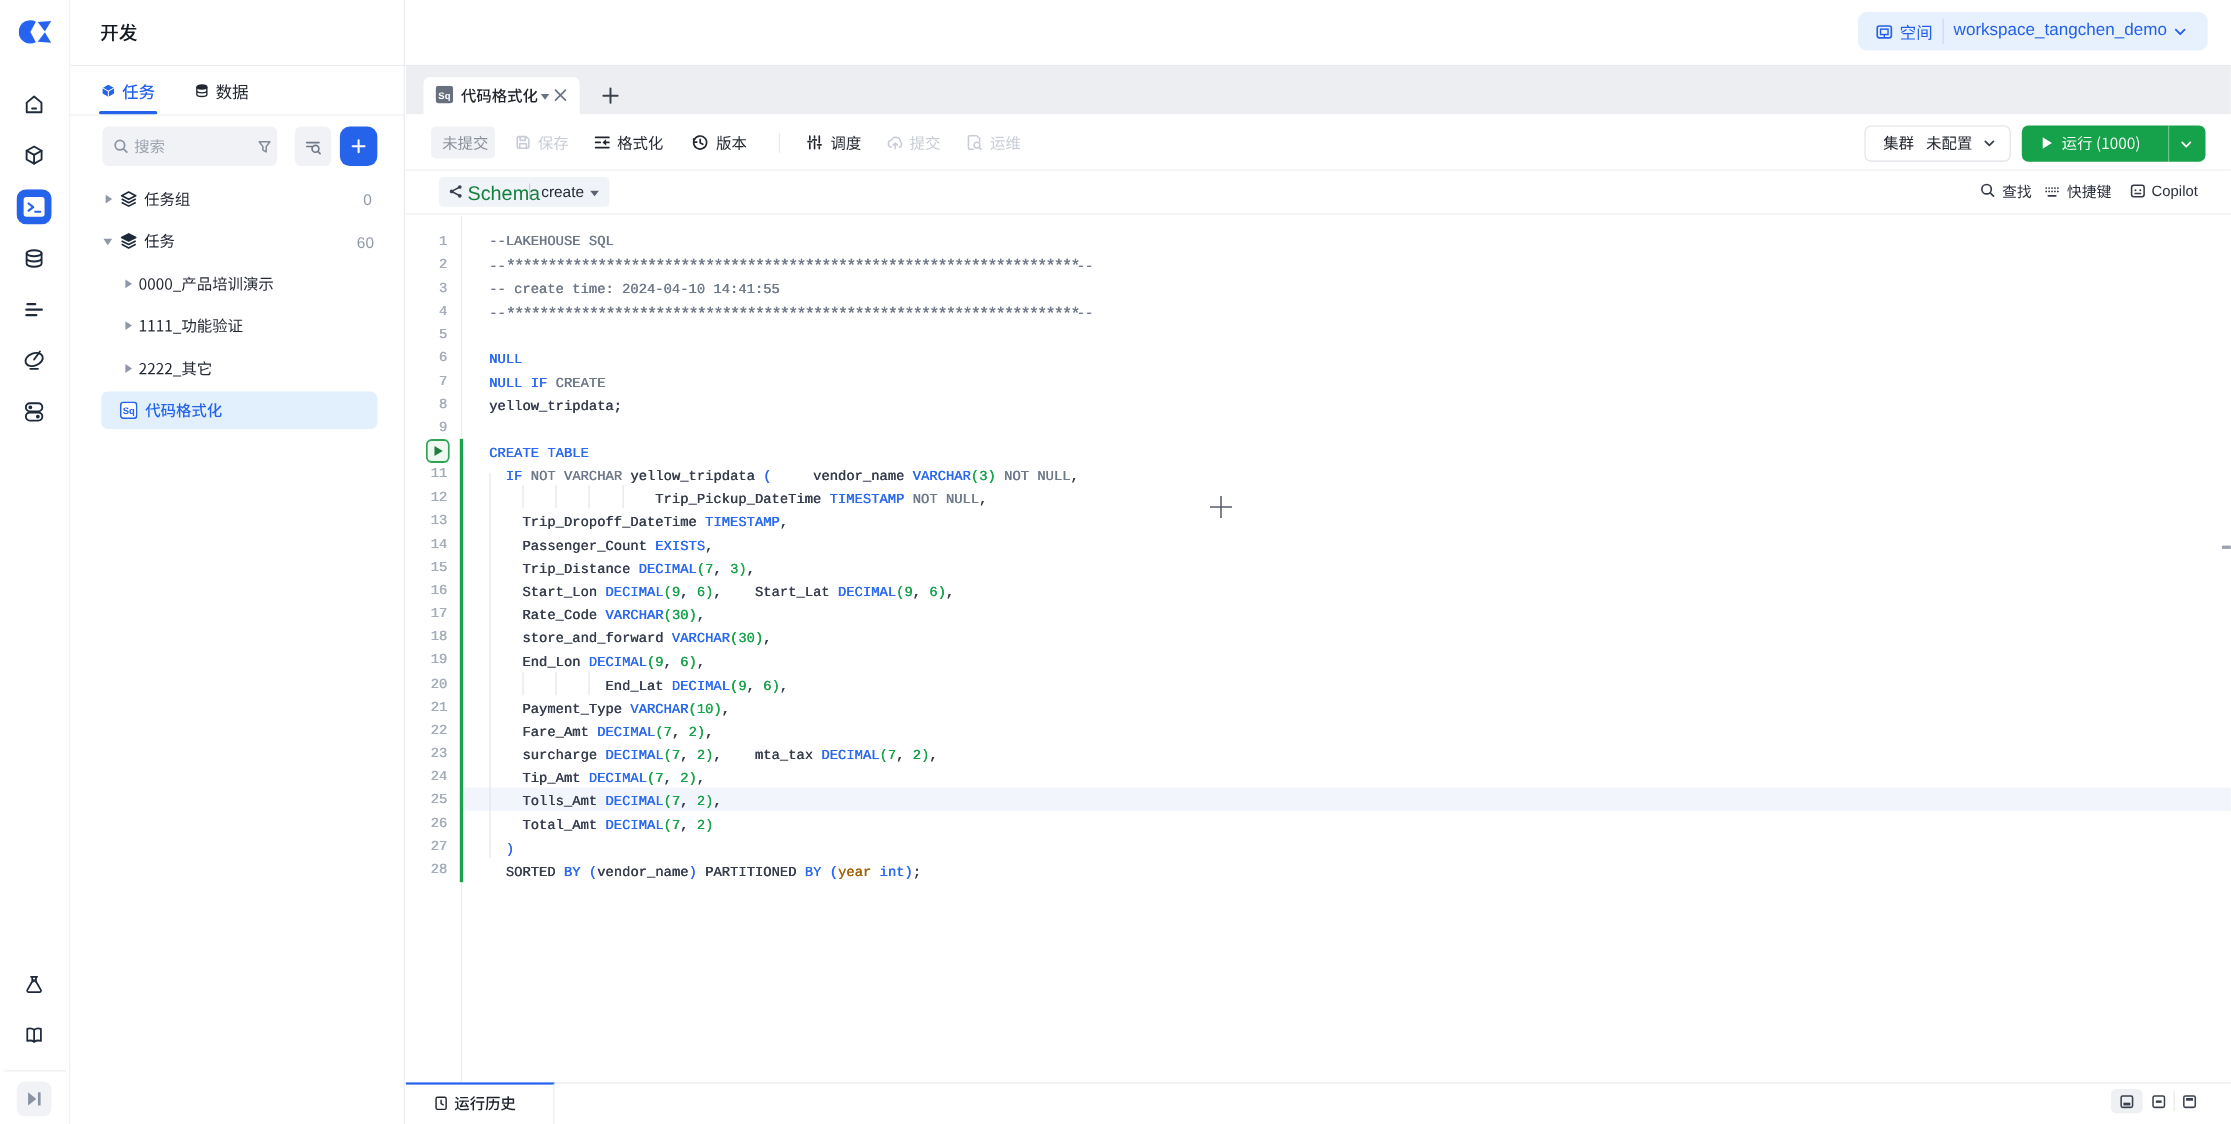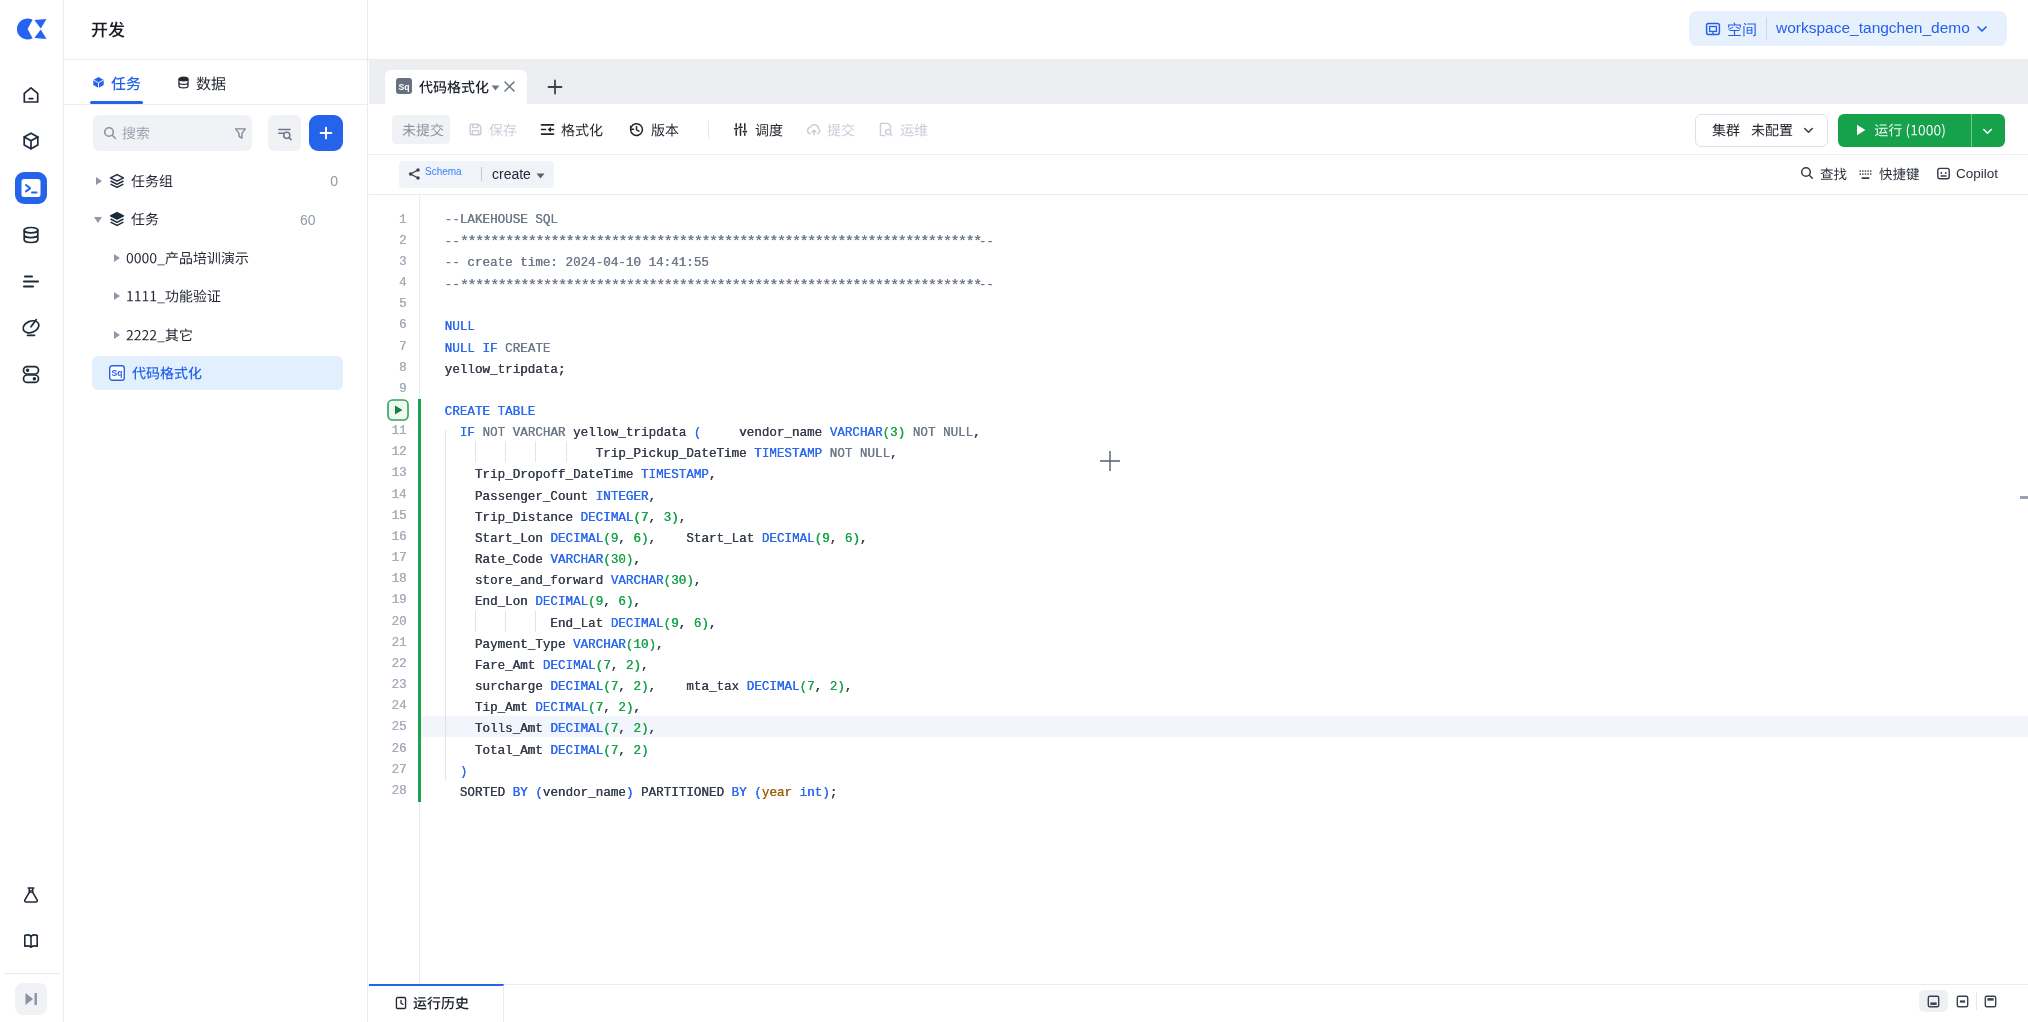--- a/index.html
+++ b/index.html
@@ -118,21 +118,21 @@
       <path fill="#8f98a8" d="M1 1 L9 1 L5 7 Z"></path>
     </svg>
 <svg class="abs" style="left:109px;top:211px" width="16" height="16" viewBox="0 0 16 16" fill="none" stroke="#1e2a3a" stroke-width="1.5" stroke-linejoin="round">
       <path fill="#1e2a3a" d="M8 1.6 L14.4 4.9 L8 8.2 L1.6 4.9 Z"></path>
       <path d="M1.6 8 L8 11.3 L14.4 8"></path>
       <path d="M1.6 11.1 L8 14.4 L14.4 11.1"></path>
     </svg>
 <div style="position:absolute;left:131.0px;top:212.4px;line-height:0"><svg width="28" height="14" viewBox="0 -12.3 28 14.0" style="overflow:visible">
         <path fill="#232834" d="M4.8 -0.4V0.6H13.2V-0.4H9.5V-4.8H13.4V-5.8H9.5V-9.7C10.7 -9.9 11.9 -10.2 12.9 -10.5L12.1 -11.4C10.4 -10.8 7.3 -10.2 4.7 -9.9C4.8 -9.6 5.0 -9.3 5.0 -9.0C6.1 -9.1 7.3 -9.3 8.4 -9.5V-5.8H4.3V-4.8H8.4V-0.4ZM4.1 -11.8C3.2 -9.6 1.8 -7.4 0.3 -6.0C0.5 -5.8 0.8 -5.2 1.0 -5.0C1.5 -5.5 2.1 -6.2 2.6 -6.9V1.1H3.6V-8.4C4.2 -9.4 4.7 -10.4 5.1 -11.4Z M20.2 -5.3C20.2 -4.8 20.1 -4.4 20.0 -3.9H15.8V-3.0H19.7C18.8 -1.2 17.3 -0.3 14.8 0.2C15.0 0.4 15.3 0.9 15.4 1.1C18.1 0.4 19.9 -0.7 20.8 -3.0H25.0C24.8 -1.2 24.5 -0.3 24.2 -0.1C24.0 0.1 23.9 0.1 23.6 0.1C23.2 0.1 22.3 0.1 21.4 -0.0C21.6 0.3 21.8 0.6 21.8 0.9C22.6 1.0 23.5 1.0 23.9 1.0C24.4 0.9 24.7 0.9 25.0 0.6C25.5 0.1 25.8 -0.9 26.1 -3.5C26.2 -3.6 26.2 -3.9 26.2 -3.9H21.1C21.2 -4.4 21.3 -4.8 21.3 -5.2ZM24.4 -9.4C23.6 -8.6 22.5 -7.9 21.1 -7.4C20.0 -7.9 19.1 -8.5 18.5 -9.2L18.7 -9.4ZM19.3 -11.8C18.6 -10.6 17.2 -9.1 15.3 -8.1C15.5 -7.9 15.8 -7.6 15.9 -7.3C16.6 -7.7 17.3 -8.2 17.9 -8.6C18.4 -8.0 19.1 -7.4 19.9 -7.0C18.3 -6.4 16.4 -6.1 14.6 -5.9C14.8 -5.7 15.0 -5.3 15.1 -5.0C17.1 -5.2 19.2 -5.7 21.1 -6.4C22.7 -5.7 24.7 -5.3 26.9 -5.2C27.0 -5.5 27.2 -5.9 27.5 -6.1C25.6 -6.2 23.8 -6.5 22.4 -6.9C23.9 -7.7 25.2 -8.7 26.1 -9.9L25.4 -10.4L25.3 -10.3H19.6C19.9 -10.7 20.2 -11.1 20.4 -11.6Z"></path>
       </svg></div>
-<div class="abs" style="left:300px;top:212px;width:40px;font-size:14px;color:#8f98a8">60</div>
+<div class="abs" style="left:300px;top:212px;width:40px;text-align:right;font-size:14px;color:#8f98a8">60</div>
 <svg class="abs" style="left:113px;top:253px" width="8" height="10" viewBox="0 0 8 10">
       <path fill="#8f98a8" d="M1 1 L7 5 L1 9 Z"></path>
     </svg>
 <div style="position:absolute;left:126.0px;top:251.4px;line-height:0"><svg width="123" height="14" viewBox="0 -12.3 123 14.0" style="overflow:visible">
         <path fill="#232834" d="M3.9 0.2C5.8 0.2 7.1 -1.6 7.1 -5.2C7.1 -8.7 5.8 -10.4 3.9 -10.4C1.9 -10.4 0.7 -8.7 0.7 -5.2C0.7 -1.6 1.9 0.2 3.9 0.2ZM3.9 -0.9C2.7 -0.9 1.9 -2.2 1.9 -5.2C1.9 -8.2 2.7 -9.4 3.9 -9.4C5.1 -9.4 5.9 -8.2 5.9 -5.2C5.9 -2.2 5.1 -0.9 3.9 -0.9Z M11.7 0.2C13.6 0.2 14.9 -1.6 14.9 -5.2C14.9 -8.7 13.6 -10.4 11.7 -10.4C9.7 -10.4 8.5 -8.7 8.5 -5.2C8.5 -1.6 9.7 0.2 11.7 0.2ZM11.7 -0.9C10.5 -0.9 9.7 -2.2 9.7 -5.2C9.7 -8.2 10.5 -9.4 11.7 -9.4C12.8 -9.4 13.6 -8.2 13.6 -5.2C13.6 -2.2 12.8 -0.9 11.7 -0.9Z M19.4 0.2C21.4 0.2 22.6 -1.6 22.6 -5.2C22.6 -8.7 21.4 -10.4 19.4 -10.4C17.5 -10.4 16.2 -8.7 16.2 -5.2C16.2 -1.6 17.5 0.2 19.4 0.2ZM19.4 -0.9C18.3 -0.9 17.5 -2.2 17.5 -5.2C17.5 -8.2 18.3 -9.4 19.4 -9.4C20.6 -9.4 21.4 -8.2 21.4 -5.2C21.4 -2.2 20.6 -0.9 19.4 -0.9Z M27.2 0.2C29.1 0.2 30.4 -1.6 30.4 -5.2C30.4 -8.7 29.1 -10.4 27.2 -10.4C25.2 -10.4 24.0 -8.7 24.0 -5.2C24.0 -1.6 25.2 0.2 27.2 0.2ZM27.2 -0.9C26.0 -0.9 25.2 -2.2 25.2 -5.2C25.2 -8.2 26.0 -9.4 27.2 -9.4C28.4 -9.4 29.2 -8.2 29.2 -5.2C29.2 -2.2 28.4 -0.9 27.2 -0.9Z M31.3 2.0H38.7V1.1H31.3Z M42.6 -8.6C43.1 -7.9 43.6 -7.1 43.8 -6.5L44.7 -7.0C44.5 -7.5 44.0 -8.3 43.5 -8.9ZM48.6 -8.9C48.3 -8.2 47.8 -7.2 47.4 -6.5H40.6V-4.6C40.6 -3.1 40.5 -1.0 39.4 0.5C39.6 0.6 40.1 1.0 40.3 1.2C41.5 -0.4 41.7 -2.9 41.7 -4.5V-5.5H51.9V-6.5H48.5C48.9 -7.1 49.3 -7.8 49.7 -8.5ZM44.9 -11.5C45.2 -11.1 45.5 -10.5 45.7 -10.1H40.4V-9.1H51.5V-10.1H46.9L47.0 -10.1C46.8 -10.6 46.3 -11.3 45.9 -11.8Z M57.1 -10.2H62.7V-7.5H57.1ZM56.1 -11.2V-6.5H63.8V-11.2ZM54.1 -5.0V1.1H55.1V0.4H58.0V1.0H59.1V-5.0ZM55.1 -0.7V-4.0H58.0V-0.7ZM60.6 -5.0V1.1H61.6V0.4H64.8V1.0H65.9V-5.0ZM61.6 -0.7V-4.0H64.8V-0.7Z M73.2 -8.8C73.5 -8.1 73.8 -7.1 73.9 -6.4L74.8 -6.7C74.7 -7.4 74.4 -8.3 74.0 -9.1ZM72.9 -4.0V1.1H73.9V0.5H78.2V1.1H79.2V-4.0ZM73.9 -0.4V-3.1H78.2V-0.4ZM75.2 -11.7C75.4 -11.2 75.5 -10.6 75.6 -10.2H72.2V-9.2H79.9V-10.2H76.7C76.6 -10.6 76.4 -11.3 76.2 -11.8ZM77.9 -9.1C77.7 -8.3 77.3 -7.0 76.9 -6.2H71.7V-5.3H80.3V-6.2H77.9C78.2 -7.0 78.6 -8.0 78.9 -8.9ZM67.4 -1.8 67.7 -0.7C68.9 -1.2 70.5 -1.8 72.0 -2.5L71.8 -3.4L70.1 -2.8V-7.4H71.7V-8.3H70.1V-11.6H69.2V-8.3H67.5V-7.4H69.2V-2.4C68.5 -2.2 67.9 -2.0 67.4 -1.8Z M89.9 -10.7V-0.7H90.9V-10.7ZM92.8 -11.4V0.9H93.8V-11.4ZM86.9 -11.4V-6.5C86.9 -4.0 86.8 -1.6 85.4 0.5C85.8 0.6 86.2 0.9 86.4 1.1C87.8 -1.1 88.0 -3.8 88.0 -6.5V-11.4ZM82.3 -10.8C83.1 -10.1 84.2 -9.1 84.7 -8.5L85.4 -9.2C84.9 -9.9 83.8 -10.8 82.9 -11.5ZM83.4 0.8V0.8C83.6 0.5 83.9 0.2 86.2 -1.7C86.1 -1.9 85.9 -2.3 85.8 -2.6L84.5 -1.5V-7.4H81.5V-6.3H83.5V-1.3C83.5 -0.6 83.0 -0.1 82.8 0.1C83.0 0.2 83.2 0.6 83.4 0.8Z M104.3 -0.9C105.3 -0.3 106.7 0.5 107.3 1.0L108.1 0.4C107.4 -0.2 106.1 -0.9 105.1 -1.4ZM101.7 -1.3C101.0 -0.7 99.7 -0.1 98.5 0.3C98.8 0.4 99.2 0.8 99.3 1.1C100.5 0.6 101.8 -0.2 102.7 -0.9ZM96.2 -10.8C97.0 -10.4 97.9 -9.9 98.4 -9.5L99.0 -10.3C98.5 -10.7 97.6 -11.2 96.9 -11.6ZM95.4 -7.0C96.1 -6.7 97.1 -6.1 97.6 -5.8L98.2 -6.7C97.7 -7.0 96.7 -7.5 96.0 -7.8ZM95.8 0.1 96.8 0.8C97.4 -0.5 98.2 -2.2 98.8 -3.7L97.9 -4.3C97.3 -2.8 96.4 -1.0 95.8 0.1ZM102.4 -11.6C102.6 -11.3 102.8 -10.8 103.0 -10.4H99.2V-8.1H100.2V-9.5H106.9V-8.1H107.9V-10.4H104.1C104.0 -10.8 103.7 -11.4 103.4 -11.8ZM100.6 -3.6H103.0V-2.4H100.6ZM104.0 -3.6H106.4V-2.4H104.0ZM100.6 -5.5H103.0V-4.4H100.6ZM104.0 -5.5H106.4V-4.4H104.0ZM100.2 -8.3V-7.4H103.0V-6.4H99.7V-1.6H107.4V-6.4H104.0V-7.4H106.8V-8.3Z M112.2 -4.9C111.6 -3.3 110.5 -1.8 109.4 -0.8C109.7 -0.6 110.1 -0.3 110.4 -0.2C111.5 -1.2 112.6 -2.9 113.3 -4.6ZM118.5 -4.5C119.5 -3.1 120.6 -1.3 120.9 -0.1L122.0 -0.6C121.6 -1.8 120.5 -3.6 119.4 -4.9ZM111.0 -10.7V-9.7H120.8V-10.7ZM109.7 -7.3V-6.3H115.4V-0.3C115.4 -0.0 115.3 0.0 115.0 0.0C114.8 0.0 113.8 0.0 112.9 0.0C113.1 0.3 113.2 0.8 113.3 1.1C114.5 1.1 115.3 1.1 115.8 0.9C116.3 0.7 116.5 0.4 116.5 -0.3V-6.3H122.1V-7.3Z"></path>
       </svg></div>
 <svg class="abs" style="left:113px;top:291px" width="8" height="10" viewBox="0 0 8 10">
       <path fill="#8f98a8" d="M1 1 L7 5 L1 9 Z"></path>
     </svg>
 <div style="position:absolute;left:126.0px;top:289.4px;line-height:0"><svg width="95" height="14" viewBox="0 -12.3 95 14.0" style="overflow:visible">
@@ -259,21 +259,21 @@
 <div class="abs" style="left:369px;top:156px;width:1659px;height:39px;background:#fff;border-bottom:1px solid #e9ebef"></div>
 <div class="abs" style="left:399px;top:161px;width:155px;height:27px;background:#f0f3f8;border-radius:4px"></div>
 <svg class="abs" style="left:407px;top:167px" width="14" height="14" viewBox="0 0 14 14">
       <g stroke="#3a414e" stroke-width="1.4" fill="none">
         <path d="M11 3 L3.6 7 L11 11"></path>
       </g>
       <circle cx="11" cy="3" r="1.7" fill="#3a414e"></circle>
       <circle cx="3.6" cy="7" r="1.7" fill="#3a414e"></circle>
       <circle cx="11" cy="11" r="1.7" fill="#3a414e"></circle>
     </svg>
-<div class="abs" style="left:425px;top:166px;font-size:10px;color:#3b82f6">Schema</div>
+<div class="abs" style="left:425px;top:166px;font-size:18px;color:#15803d">Schema</div>
 <div class="abs" style="left:481px;top:167px;height:14px;border-left:1px solid #c3cad6"></div>
 <div class="abs" style="left:492px;top:166px;font-size:14px;color:#242a35">create</div>
 <svg class="abs" style="left:536px;top:173px" width="9" height="6" viewBox="0 0 9 6">
       <path fill="#5a6270" d="M0.5 0.5 H8.5 L4.5 5.5 Z"></path>
     </svg>
 <svg class="abs" style="left:1800px;top:166px" width="14" height="14" viewBox="0 0 14 14" fill="none" stroke="#343b47" stroke-width="1.5" stroke-linecap="round">
       <circle cx="6" cy="6" r="4.3"></circle>
       <path d="M9.3 9.3 L12.3 12.3"></path>
     </svg>
 <div style="position:absolute;left:1820.0px;top:166.7px;line-height:0"><svg width="27" height="14" viewBox="0 -11.9 27 13.5" style="overflow:visible">
@@ -353,21 +353,21 @@
 <span class="c">--</span><span class="c" style="font-size:15.5px;letter-spacing:-1.755px;position:relative;top:1.5px">*********************************************************************</span><span class="c" style="margin-left:-1.76px">--</span>
 
 <span class="k">NULL</span>
 <span class="k">NULL IF</span> <span class="o">CREATE</span>
 yellow_tripdata;
 
 <span class="k">CREATE TABLE</span>
   <span class="k">IF</span> <span class="o">NOT VARCHAR</span> yellow_tripdata <span class="k">(</span>     vendor_name <span class="k">VARCHAR</span><span class="g">(3)</span> <span class="o">NOT NULL</span>,
                     Trip_Pickup_DateTime <span class="k">TIMESTAMP</span> <span class="o">NOT NULL</span>,
     Trip_Dropoff_DateTime <span class="k">TIMESTAMP</span>,
-    Passenger_Count <span class="k">INTEGER</span>,
+    Passenger_Count <span class="k">EXISTS</span>,
     Trip_Distance <span class="k">DECIMAL</span><span class="g">(7</span>, <span class="g">3)</span>,
     Start_Lon <span class="k">DECIMAL</span><span class="g">(9</span>, <span class="g">6)</span>,    Start_Lat <span class="k">DECIMAL</span><span class="g">(9</span>, <span class="g">6)</span>,
     Rate_Code <span class="k">VARCHAR</span><span class="g">(30)</span>,
     store_and_forward <span class="k">VARCHAR</span><span class="g">(30)</span>,
     End_Lon <span class="k">DECIMAL</span><span class="g">(9</span>, <span class="g">6)</span>,
               End_Lat <span class="k">DECIMAL</span><span class="g">(9</span>, <span class="g">6)</span>,
     Payment_Type <span class="k">VARCHAR</span><span class="g">(10)</span>,
     Fare_Amt <span class="k">DECIMAL</span><span class="g">(7</span>, <span class="g">2)</span>,
     surcharge <span class="k">DECIMAL</span><span class="g">(7</span>, <span class="g">2)</span>,    mta_tax <span class="k">DECIMAL</span><span class="g">(7</span>, <span class="g">2)</span>,
     Tip_Amt <span class="k">DECIMAL</span><span class="g">(7</span>, <span class="g">2)</span>,

